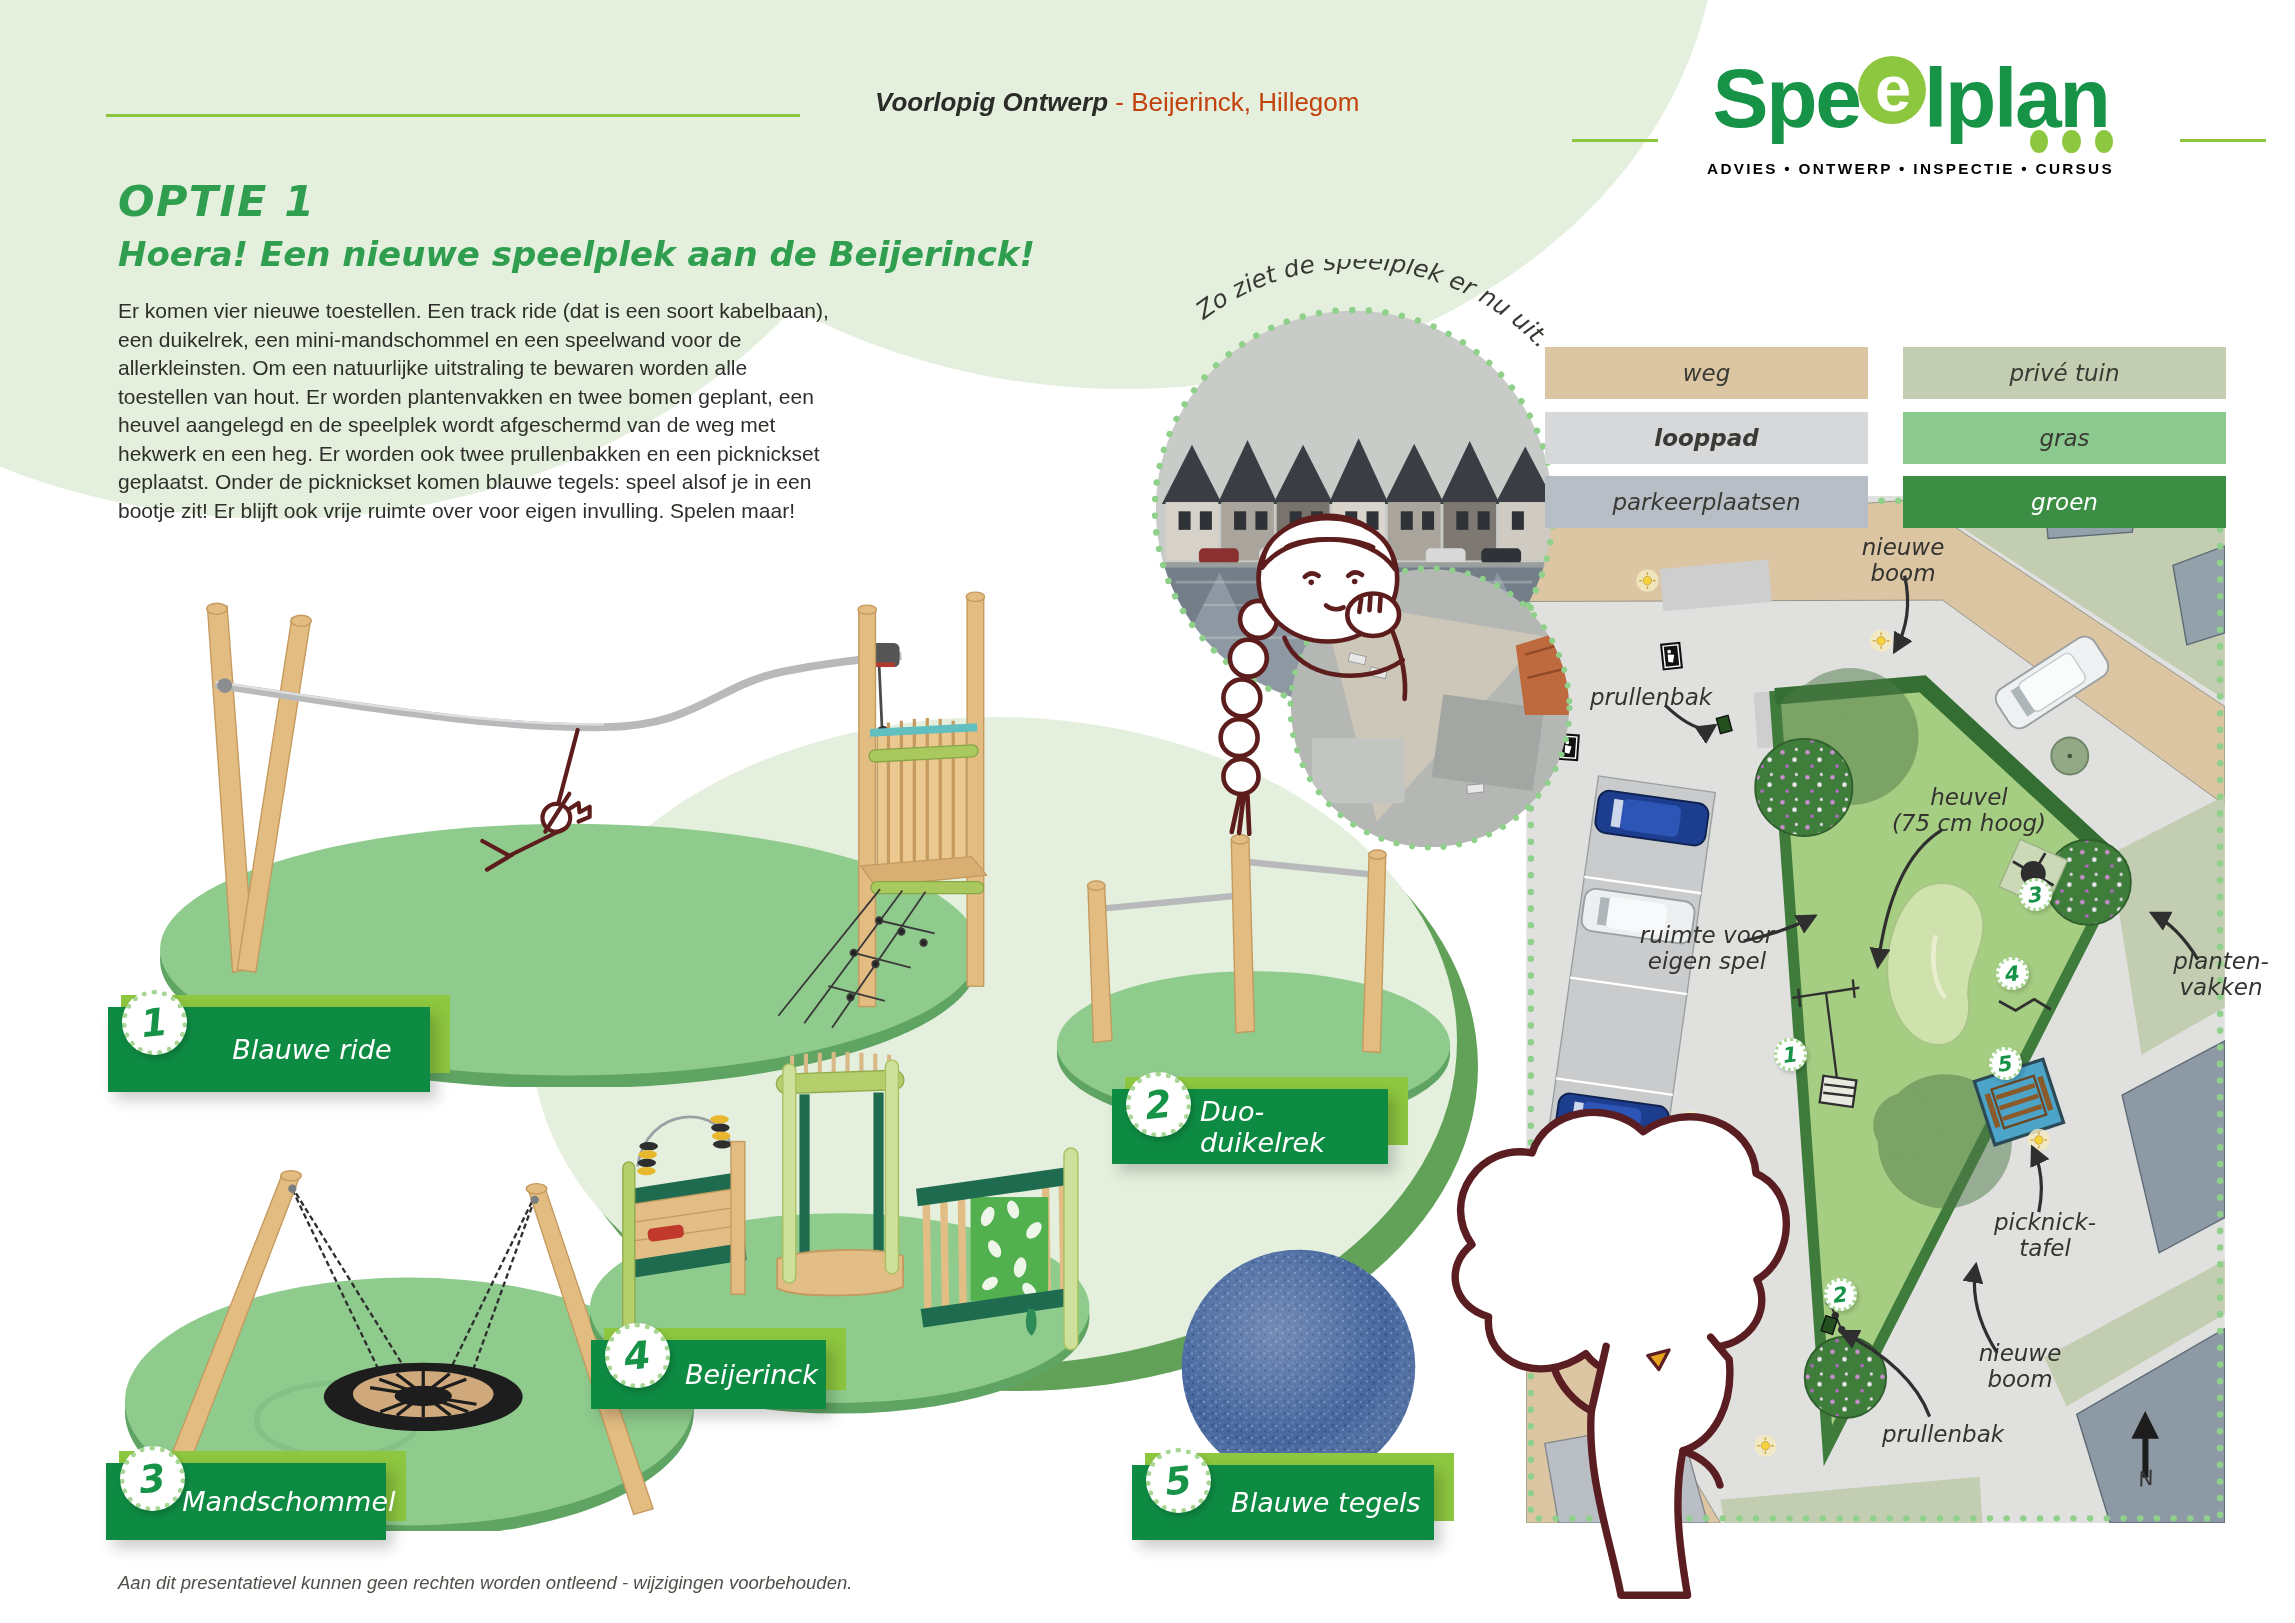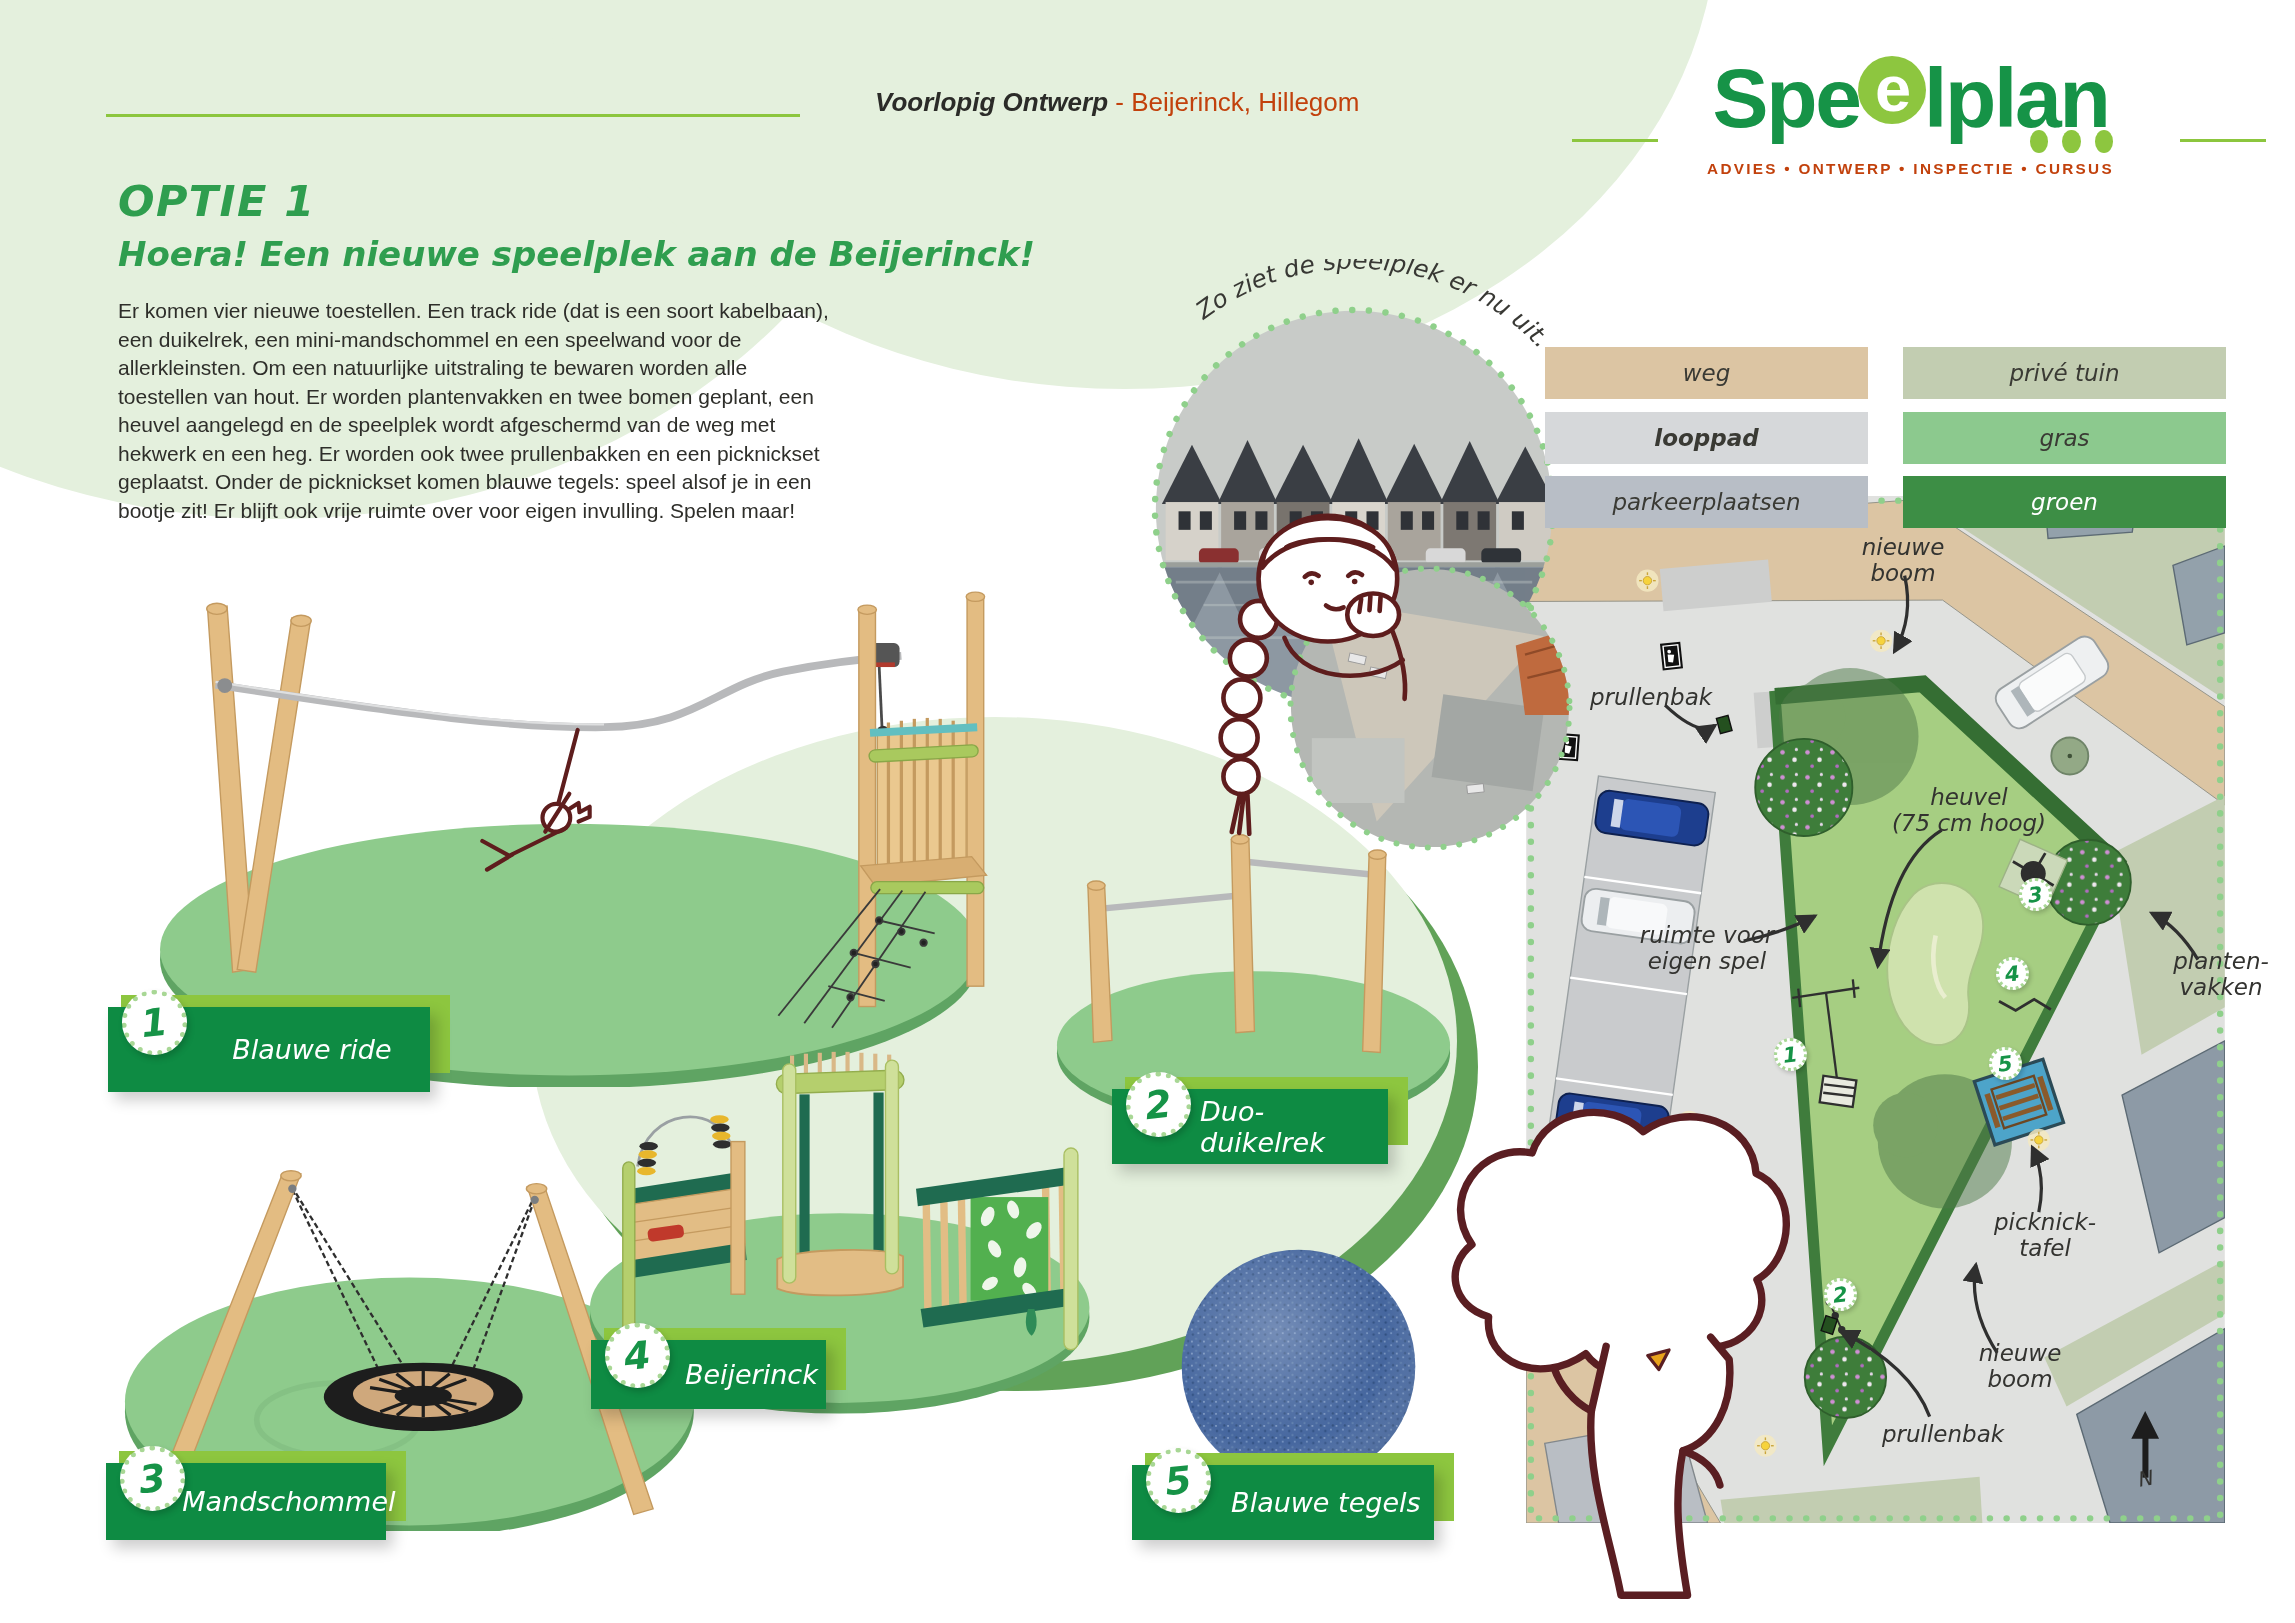--- a/index.html
+++ b/index.html
@@ -13,21 +13,21 @@
   #hline-left{left:106px;top:114px;width:694px;height:2.8px;background:#8cc63e;}
   #header-title{left:875px;top:87px;width:555px;font-size:26px;white-space:nowrap;}
   #header-title .em{font-style:italic;font-weight:bold;color:#2b2b28;}
   #header-title .loc{color:#c2410c;font-weight:500;}
   #logo{left:1647px;top:56px;width:527px;text-align:center;}
   #logo-word{font-size:84px;font-weight:bold;color:#169347;letter-spacing:-2.3px;line-height:1;position:relative;display:inline-block;}
   #logo-e{display:inline-block;width:68px;height:68px;border-radius:50%;background:#8dc63f;color:#ffffff;
           font-size:65px;line-height:66px;text-align:center;position:relative;top:-15.7px;margin:0 -1.9px;font-weight:bold;}
   #logo-dots{position:absolute;right:-4.6px;bottom:-13px;display:flex;gap:14px;}
   #logo-dots i{display:block;width:18.5px;height:23px;border-radius:50%;background:#8dc63f;}
-  #logo-tagline{margin-top:20px;font-size:15.3px;font-weight:bold;color:#c2410c;letter-spacing:2.3px;}
+  #logo-tagline{margin-top:20px;font-size:15.3px;font-weight:bold;color:#000000;letter-spacing:2.3px;}
   .logo-flank{position:absolute;top:139px;height:2.8px;background:#8cc63e;width:86px;}
 
   
   #optie{left:118px;top:176px;font-size:43px;font-weight:bold;color:#2f9e4f;letter-spacing:1.4px;}
   #headline{left:118px;top:234px;font-size:34px;font-weight:bold;color:#2f9e4f;white-space:nowrap;}
   #body-text{left:118px;top:297px;width:715px;font-size:21px;line-height:1.36;color:#2e2e2a;}
 
   
   .legend-box{position:absolute;width:323px;height:52px;display:flex;align-items:center;justify-content:center;
               font-size:23px;color:#3a3a34;margin-top:47px;}
@@ -725,15 +725,16 @@
   </div>
   <div class="badge" style="left:1132px;top:1453px;width:309px;height:87px;">
     <div class="lime"></div>
       <div class="green"></div>
     <div class="scallop scallop-lg">
         <span class="num">5</span>
       </div>
     <div class="label hand">Blauwe tegels</div>
   </div>
 
+  <div class="abs" id="footer">Aan dit presentatievel kunnen geen rechten worden ontleend - wijzigingen voorbehouden.</div>
 
 </div>
 
 
 </body></html>

